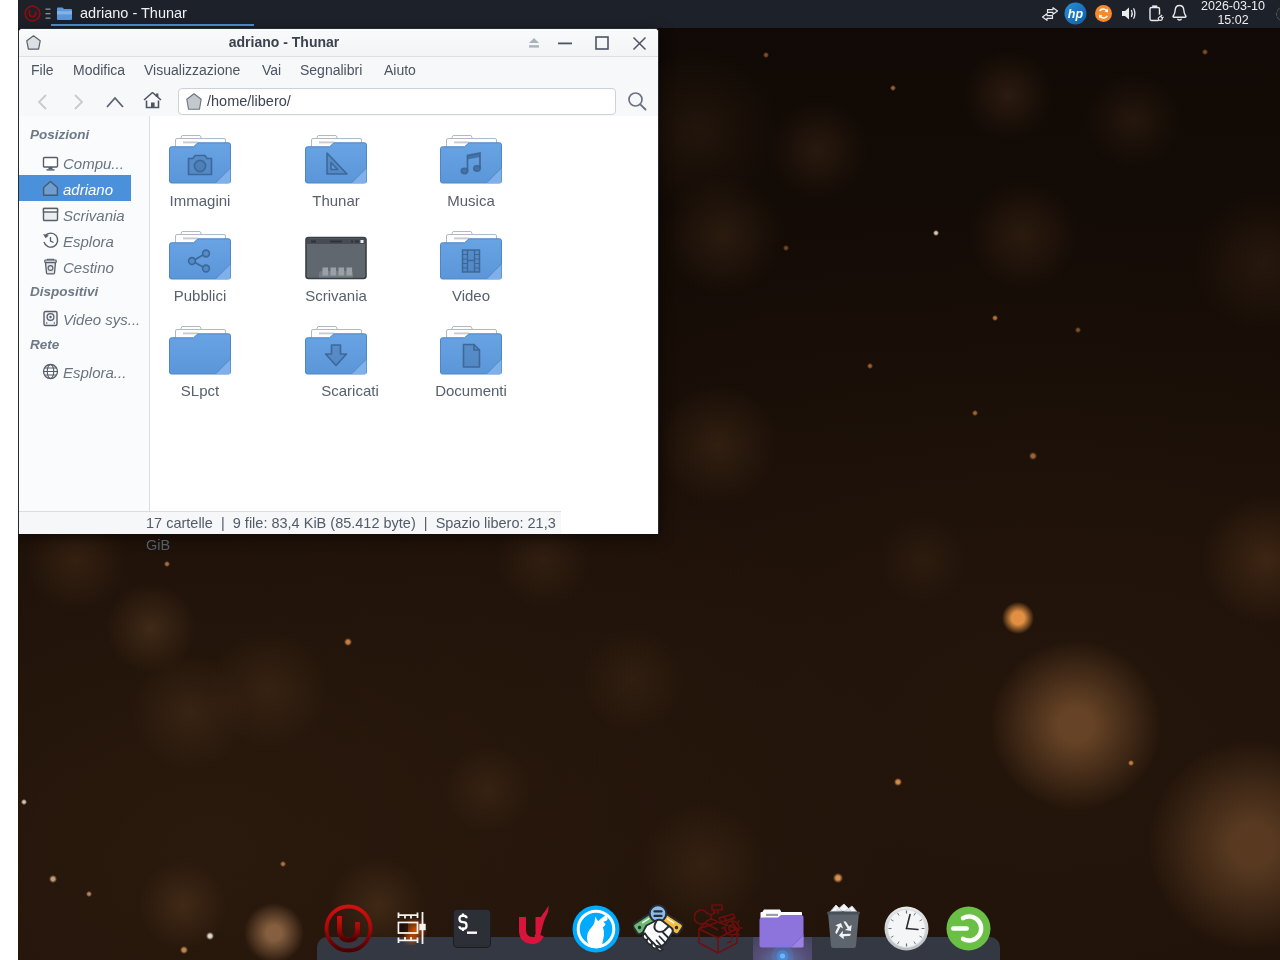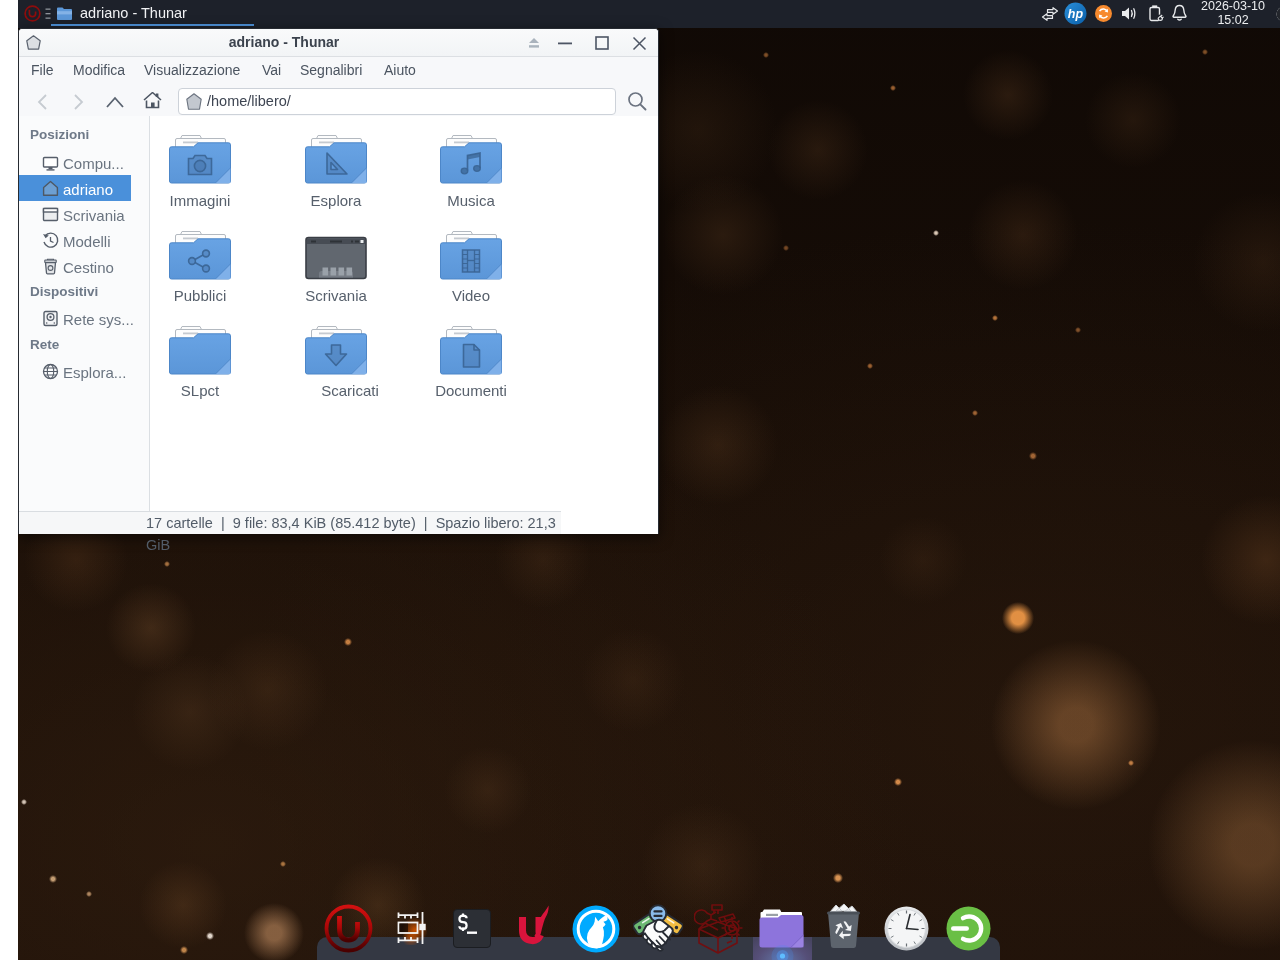--- a/index.html
+++ b/index.html
@@ -73,21 +73,21 @@
       background:linear-gradient(#f9fafb,#f2f4f6); border-bottom:1px solid #dcdfe3; border-radius:4px 4px 0 0; }
   #title { position:absolute; left:20px; top:0; width:490px; text-align:center; line-height:27px;
       font-weight:bold; font-size:14px; color:#3b424d; }
   #menubar { position:absolute; left:0; top:28px; width:100%; height:26px; background:#f7f8fa; }
   #menubar span { position:absolute; top:0; line-height:26px; font-size:14px; color:#4b5460;text-align:right; }
   #toolbar { position:absolute; left:0; top:54px; width:100%; height:33px; background:#f7f8fa; }
   #pathentry { position:absolute; left:159px; top:59px; width:438px; height:27px; background:#fff;
       border:1px solid #cdd2d9; border-radius:4px; }
   #pathtext { position:absolute; left:188px; top:59px; height:27px; line-height:27px; font-size:14.5px; color:#3e4552; }
   #winbody { position:absolute; left:0; top:87px; width:639px; height:395px; background:#fff; }
-  #sidebar { position:absolute; left:0; top:0; width:131px; height:395px; background:#fafbfc; border-right:1px solid #dbdfe3; }
+  #sidebar { position:absolute; left:0; top:0; width:131px; height:395px; background:#fafbfc; border-right:1px solid #dbdfe3;font-style:italic; }
   .shead { position:absolute; left:11px; font-weight:bold; font-size:13.5px; color:#6e7988; }
   .srow  { position:absolute; left:44px; font-size:15px; color:#6a7480; }
   #selrow { position:absolute; left:0; top:59px; width:112px; height:26px; background:#4a90da; }
   .sicon { position:absolute; left:23px; width:17px; height:17px; }
   .cell { position:absolute; width:120px; text-align:center; font-size:15px; color:#57606c; }
   #statusbar { position:absolute; left:0; top:482px; width:542px; height:23px; background:#f6f7f8;
       border-top:1px solid #d9dde1; font-size:14.5px; color:#525c68; line-height:22px; padding-left:127px; }
 
   
   #dockbar { left:299px; top:937px; width:683px; height:23px; background:#343843; border-radius:10px 10px 0 0; }
@@ -246,24 +246,24 @@
         </svg>
         <svg class="sicon" style="top:247px" viewBox="0 0 17 17">
           <circle cx="8.5" cy="8.5" r="7" fill="none" stroke="#565e6a" stroke-width="1.3"></circle>
           <ellipse cx="8.5" cy="8.5" rx="3.2" ry="7" fill="none" stroke="#565e6a" stroke-width="1.1"></ellipse>
           <path d="M1.5 8.5 H15.5 M2.5 5 H14.5 M2.5 12 H14.5" stroke="#565e6a" stroke-width="1.1" fill="none"></path>
         </svg>
         <div class="shead" style="top:11px">Posizioni</div>
         <div class="srow" style="top:39px">Compu...</div>
         <div class="srow" style="top:65px;color:#fff">adriano</div>
         <div class="srow" style="top:91px">Scrivania</div>
-        <div class="srow" style="top:117px">Modelli</div>
+        <div class="srow" style="top:117px">Esplora</div>
         <div class="srow" style="top:143px">Cestino</div>
         <div class="shead" style="top:168px">Dispositivi</div>
-        <div class="srow" style="top:195px">Rete sys...</div>
+        <div class="srow" style="top:195px">Video sys...</div>
         <div class="shead" style="top:221px">Rete</div>
         <div class="srow" style="top:248px">Esplora...</div>
       </div>
       <svg width="0" height="0" style="position:absolute">
         <defs>
           <linearGradient id="fb" x1="0" y1="0" x2="0" y2="1">
             <stop offset="0" stop-color="#68a3e4"></stop>
               <stop offset="1" stop-color="#5b96d8"></stop>
           </linearGradient>
           <g id="fldr">
@@ -290,21 +290,21 @@
       <svg class="abs" style="left:420px;top:18px" width="64" height="50" viewBox="0 0 64 50">
         <use href="#fldr"></use>
         <g fill="#3a6494" fill-opacity="0.75" stroke="#3a6494" stroke-opacity="0.9" stroke-width="1.3">
           <ellipse cx="25.5" cy="37" rx="3.3" ry="2.8"></ellipse>
           <ellipse cx="38" cy="34.5" rx="3.3" ry="2.8"></ellipse>
           <path d="M28.5 36.5 V21.5 L41 19 V34" fill="none" stroke-width="1.7"></path>
           <path d="M28.5 21.5 L41 19 L41 23 L28.5 25.5 Z" stroke="none"></path>
         </g>
       </svg>
       <div class="cell" style="left:121px;top:76px">Immagini</div>
-      <div class="cell" style="left:257px;top:76px">Esplora</div>
+      <div class="cell" style="left:257px;top:76px">Thunar</div>
       <div class="cell" style="left:392px;top:76px">Musica</div>
       <svg class="abs" style="left:149px;top:114px" width="64" height="50" viewBox="0 0 64 50">
         <use href="#fldr"></use>
         <g fill="#3a6494" fill-opacity="0.3" stroke="#3a6494" stroke-opacity="0.9" stroke-width="1.6">
           <circle cx="24" cy="31" r="3.4"></circle>
           <circle cx="38" cy="23.5" r="3.4"></circle>
           <circle cx="38" cy="38.5" r="3.4"></circle>
           <path d="M27 29.5 L35 25 M27 32.5 L35 37" fill="none"></path>
         </g>
       </svg>

